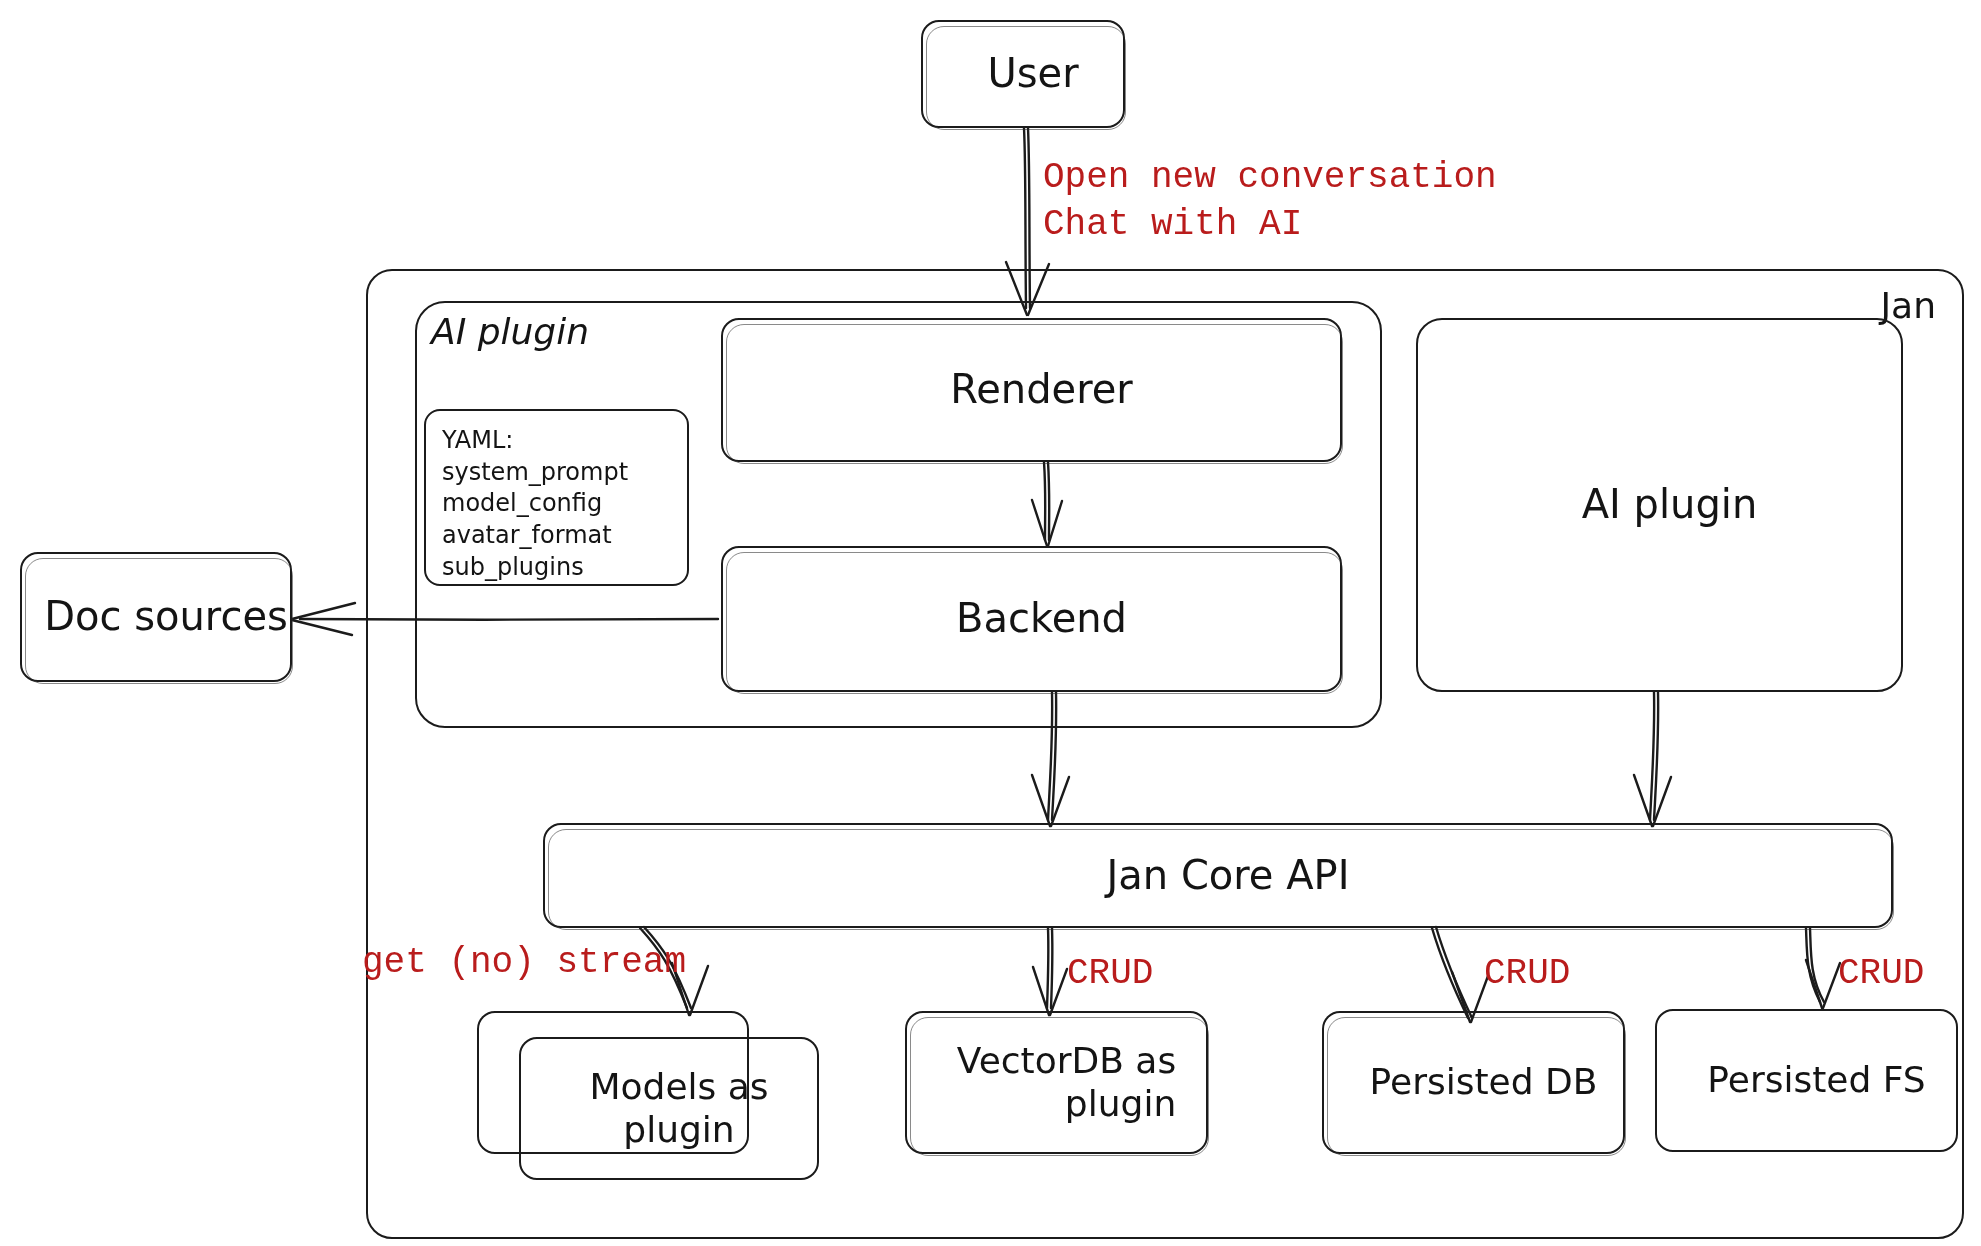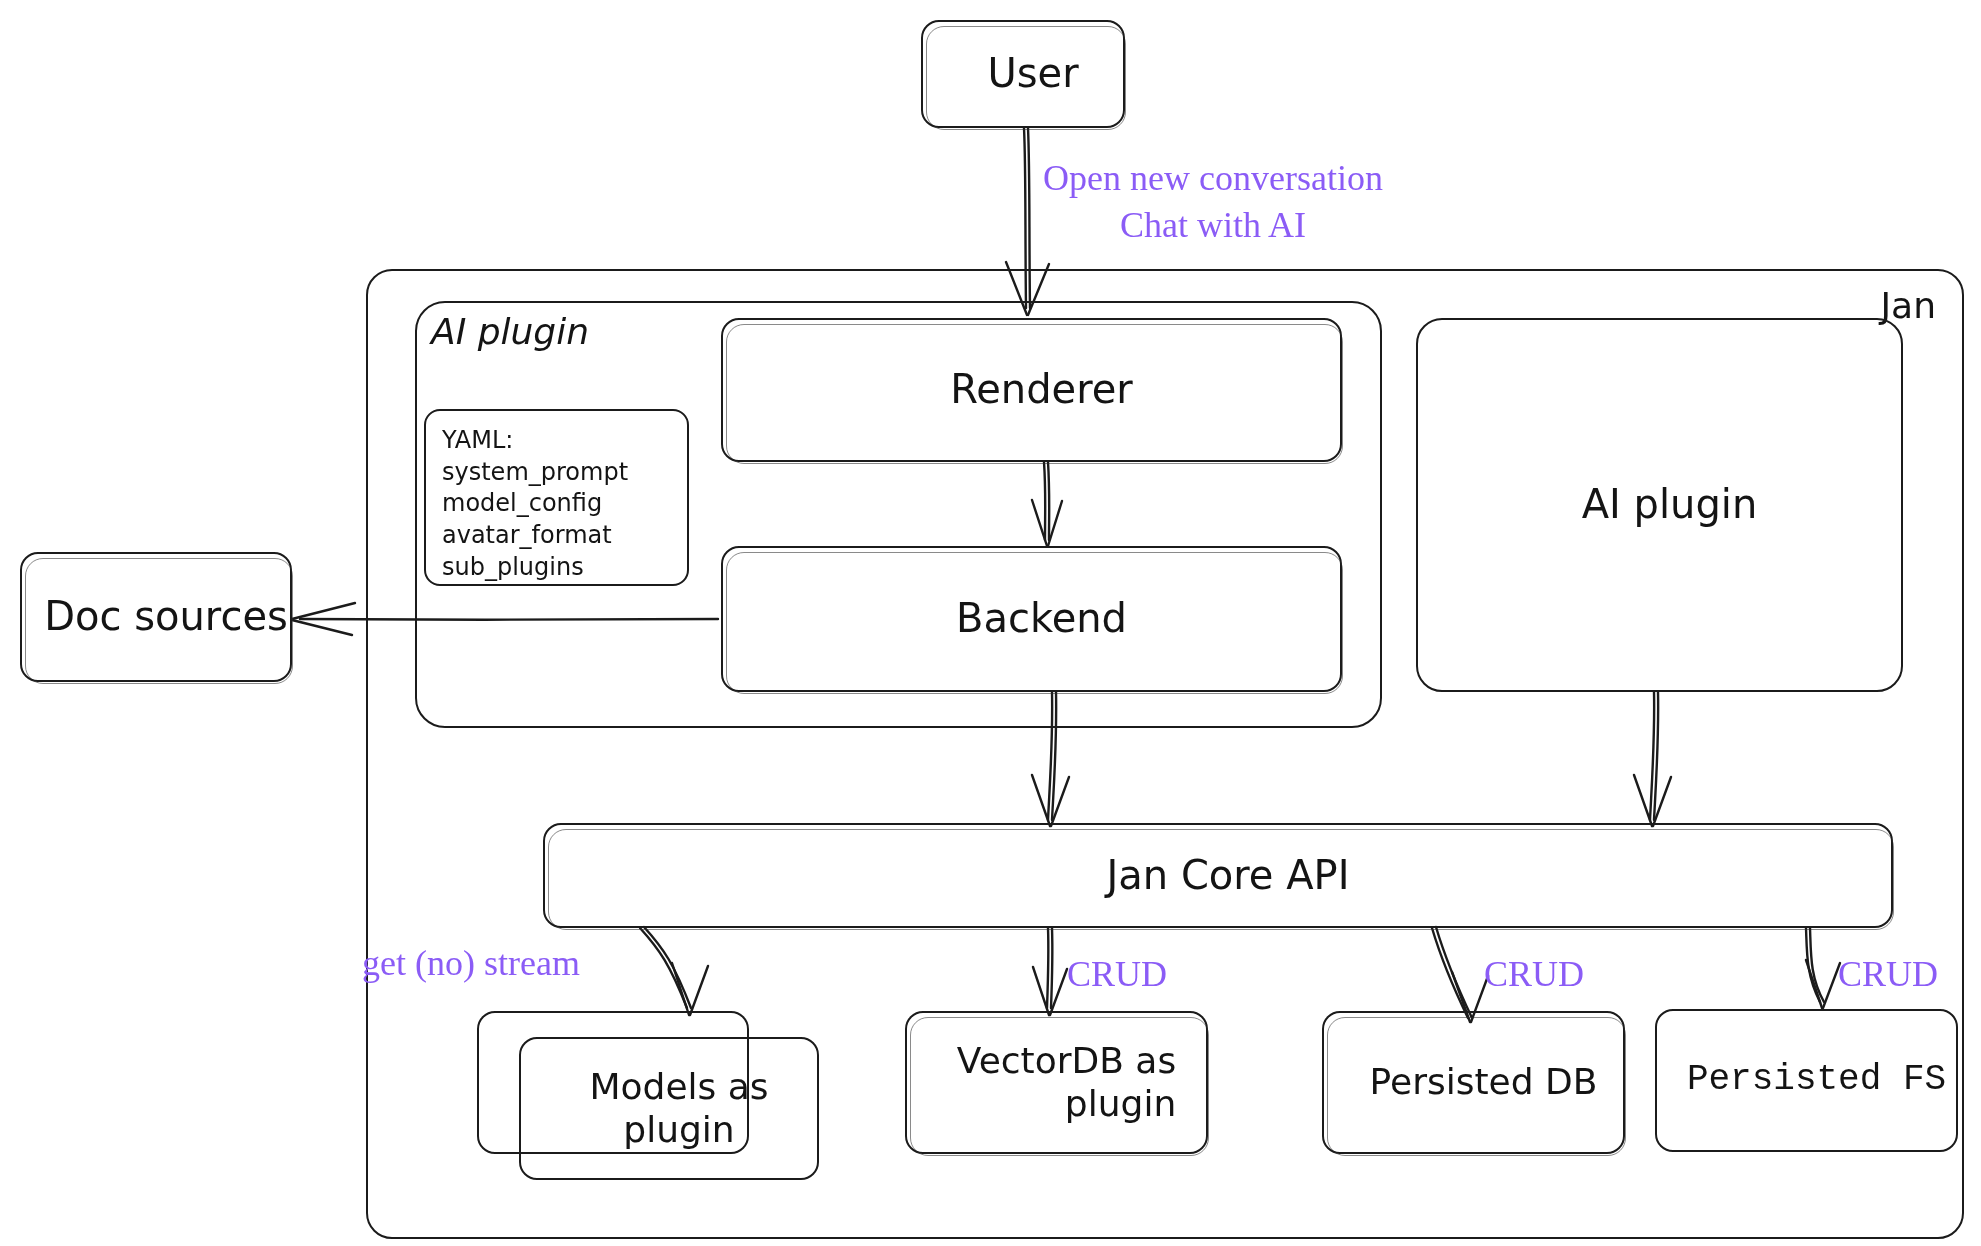--- a/index.html
+++ b/index.html
@@ -61,25 +61,24 @@
     background: transparent;
   }
   .group > .group-label {
     position: absolute;
     color: #141414;
     white-space: nowrap;
     font-family: "DejaVu Sans", sans-serif;
   }
   .edge-label {
     position: absolute;
-    color: #8b5cf6;
+    color: #b91c1c;
     white-space: pre;
-    font-family: Liberation Serif, serif;
+    font-family: Liberation Mono, monospace;
     line-height: 1.3;
-    text-align: center;
   }
   .yaml-box {
     position: absolute;
     box-sizing: border-box;
     border: 2.2px solid #1b1b1b;
     border-radius: 16px;
     padding: 14px 28px 12px 16px;
     color: #141414;
     font-family: "DejaVu Sans", sans-serif;
     line-height: 1.32;
@@ -172,21 +171,21 @@
 
   <div class="node" style="left:477px; top:1011px; width:272px; height:143px;"></div>
   <div class="node txt-lg" style="left:519px; top:1037px; width:300px; height:143px; white-space:pre-line;">Models as
 plugin</div>
 
   <div class="node shadowed txt-lg" style="left:905px; top:1011px; width:303px; height:143px; white-space:pre-line;text-align:right;">VectorDB as
 plugin</div>
 
   <div class="node shadowed txt-lg" style="left:1322px; top:1011px; width:303px; height:143px;">Persisted DB</div>
 
-  <div class="node txt-lg" style="left:1655px; top:1009px; width:303px; height:143px;font-family:Liberation Mono, monospace;">Persisted FS</div>
+  <div class="node txt-lg" style="left:1655px; top:1009px; width:303px; height:143px;">Persisted FS</div>
 
   <div class="edge-label txt-lg" style="left:1043px; top:155px;">Open new conversation
 Chat with AI</div>
 
   <div class="edge-label txt-lg" style="left:362px; top:940px;">get (no) stream</div>
 
   <div class="edge-label txt-lg" style="left:1067px; top:951px;">CRUD</div>
 
   <div class="edge-label txt-lg" style="left:1484px; top:951px;">CRUD</div>
 

